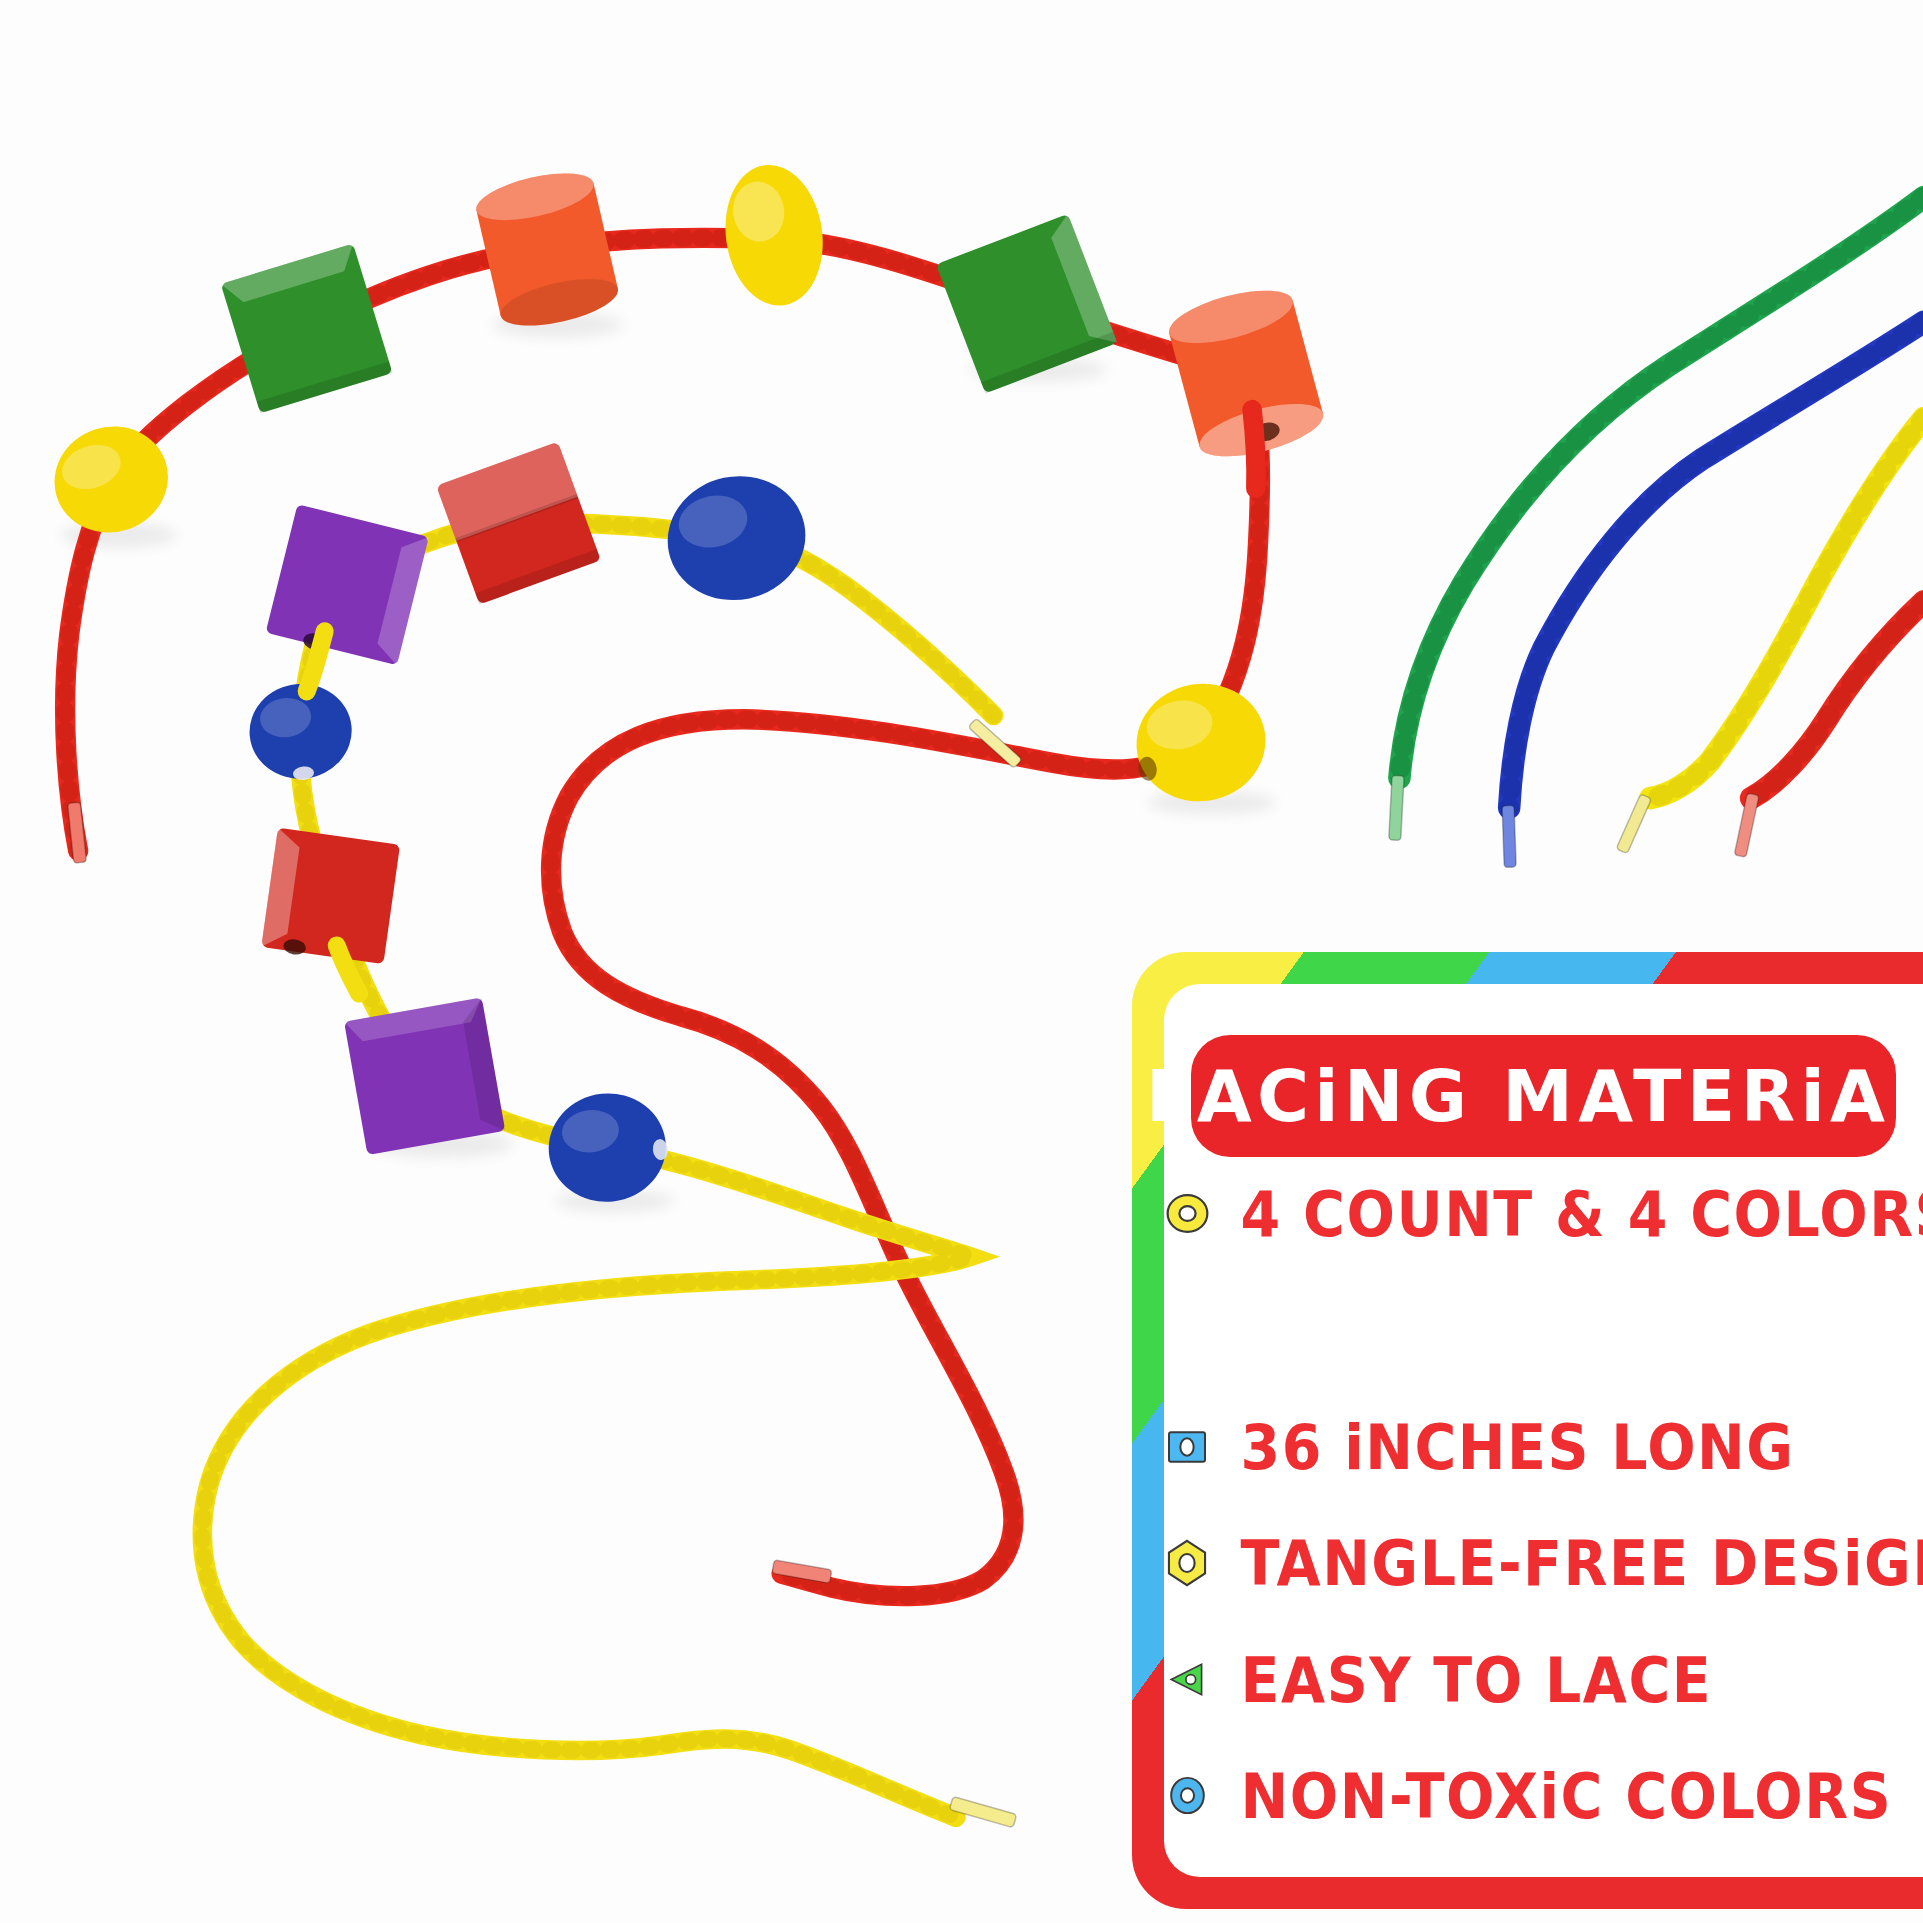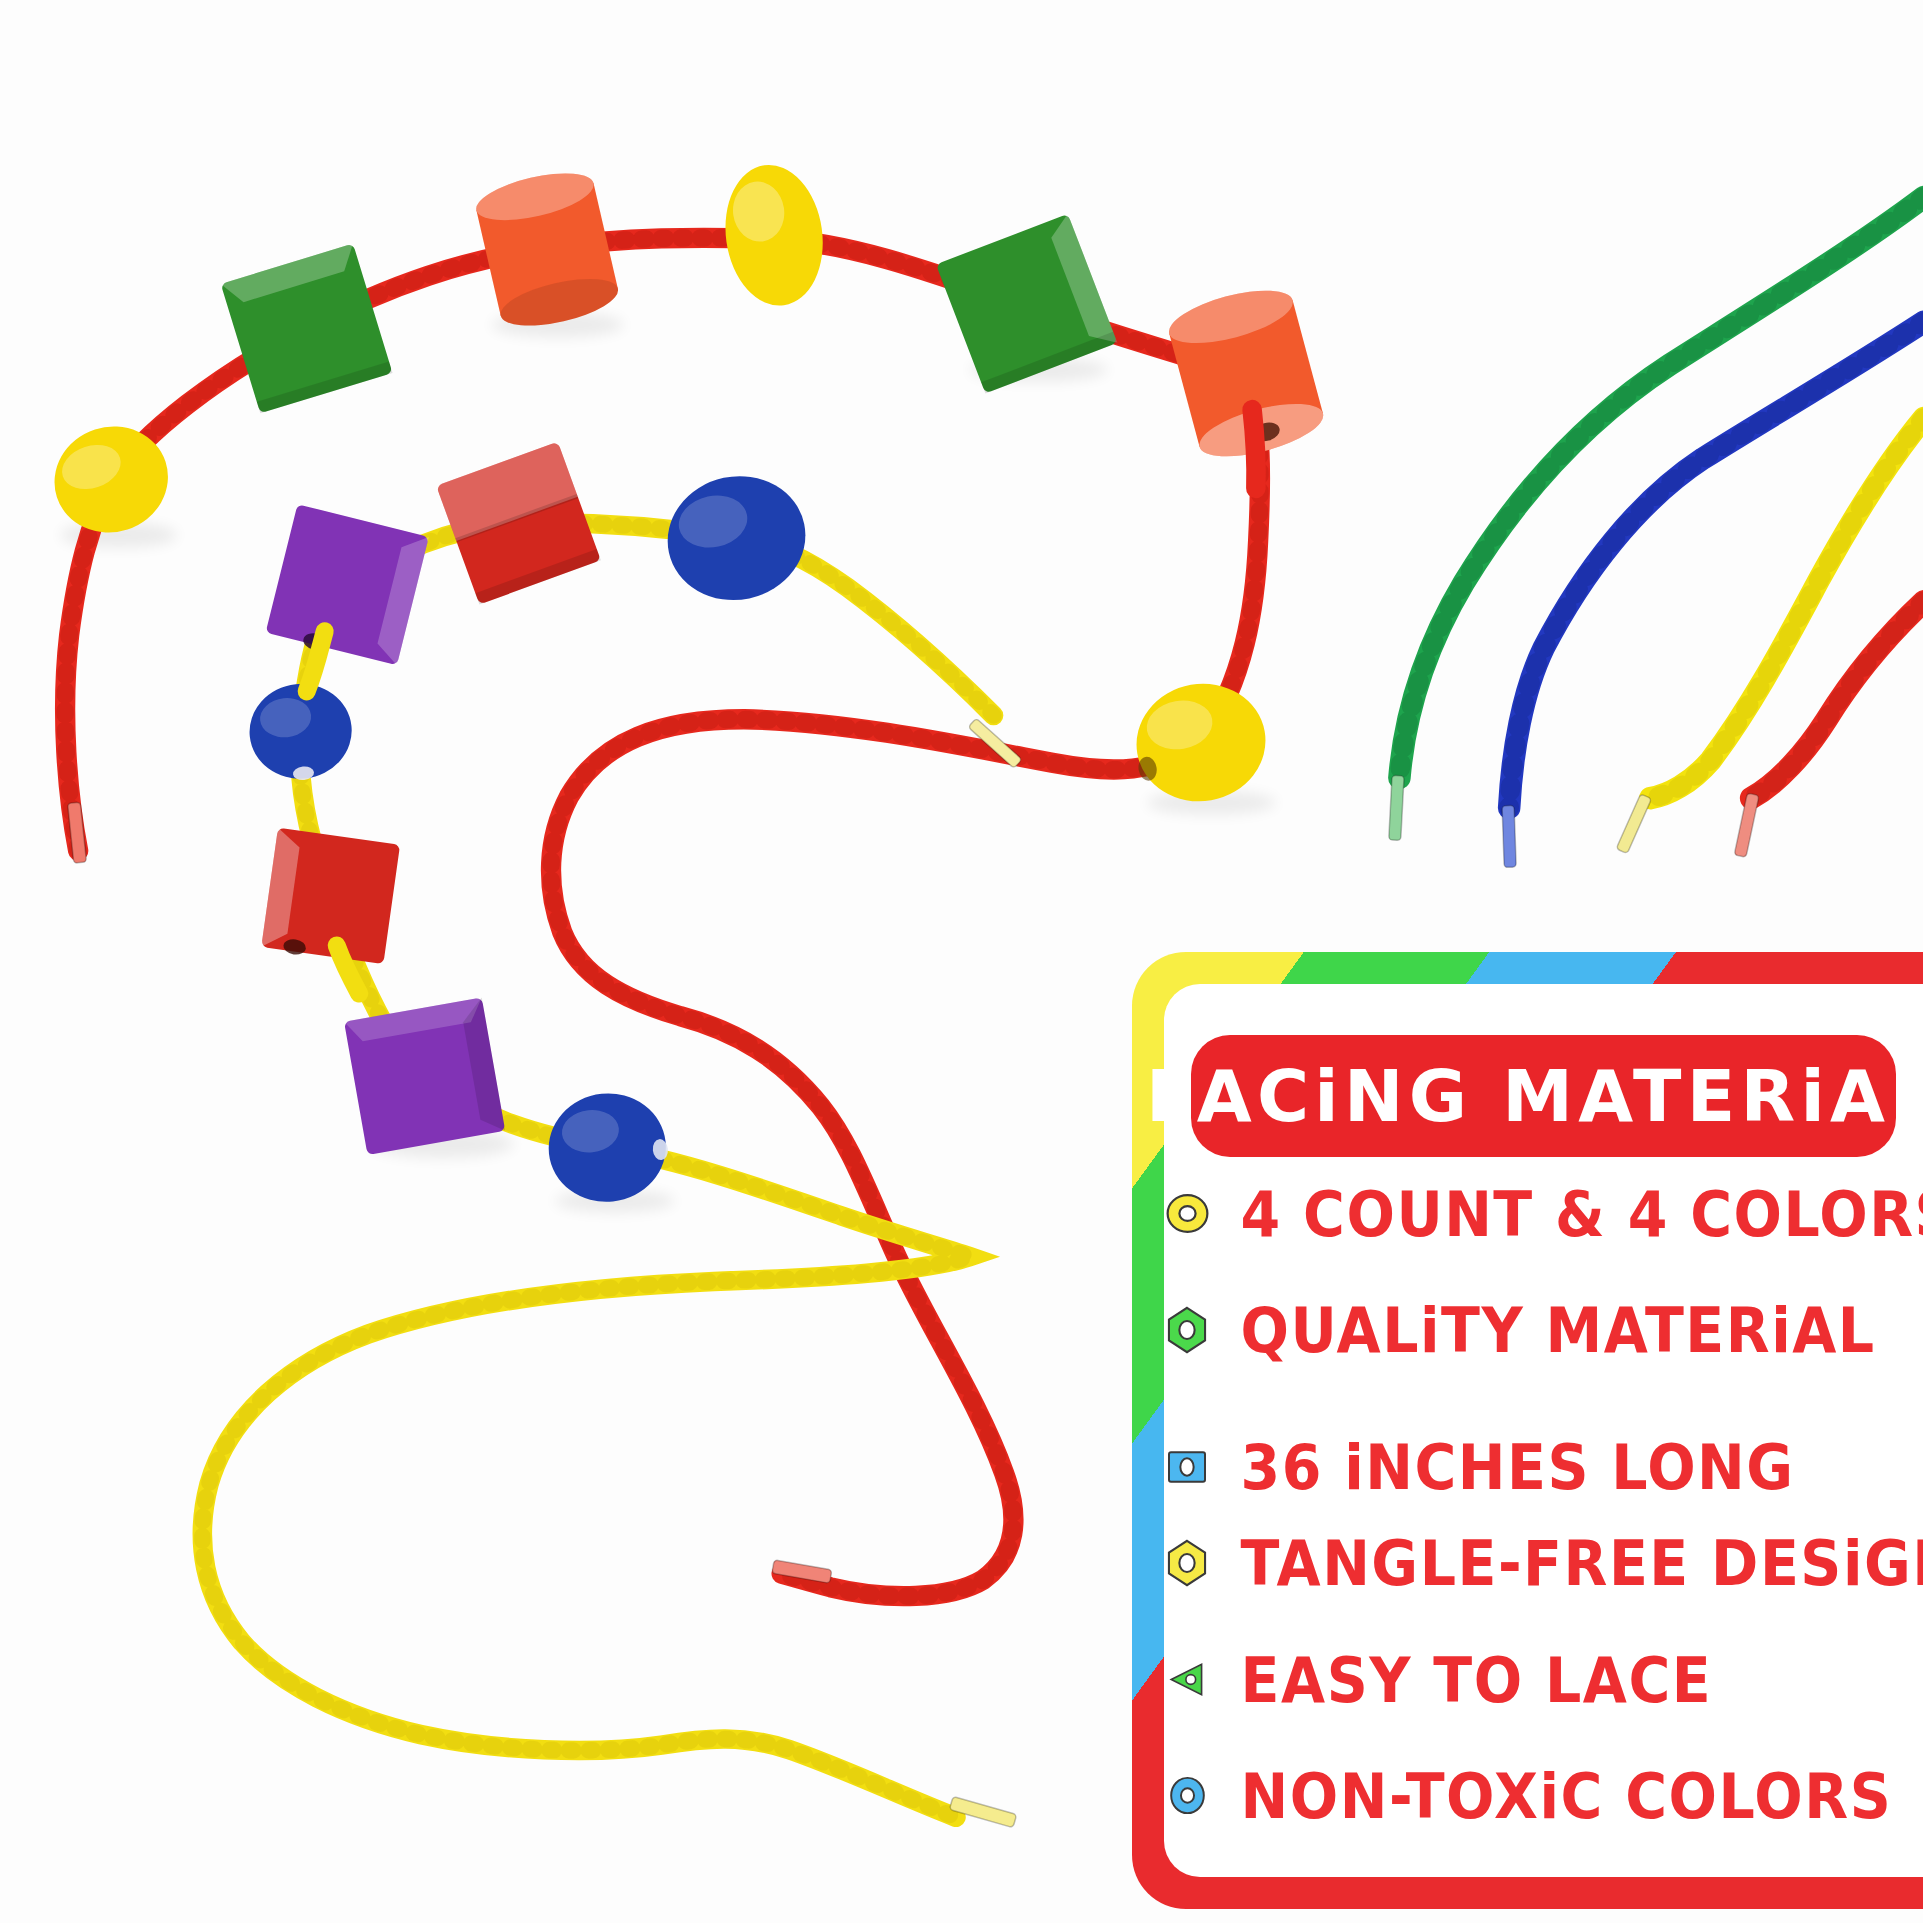--- a/index.html
+++ b/index.html
@@ -220,31 +220,22 @@
     <div class="row" style="top:224px">
       <span class="icon">
         <svg viewBox="0 0 72 72" width="53" height="53">
           <ellipse cx="36" cy="36" rx="27" ry="25" stroke="#3a3a3a" stroke-width="3" fill="#f8e93c"></ellipse>
           <ellipse cx="36" cy="36" rx="11" ry="10" fill="#ffffff" stroke="#3a3a3a" stroke-width="3"></ellipse>
         </svg>
         </span>
       <span class="lbl" style="color: rgb(238, 46, 49);">4 COUNT &amp; 4 COLORS</span>
     </div>
 
-    <div class="row" style="top:340px">
-      <span class="icon">
-        <svg viewBox="0 0 72 72" width="50" height="50">
-          <polygon points="36,4 62,21 62,51 36,68 10,51 10,21" stroke="#3a3a3a" stroke-width="3" fill="#4bd94b"></polygon>
-          <ellipse cx="36" cy="36" rx="11" ry="13" fill="#ffffff" stroke="#3a3a3a" stroke-width="3"></ellipse>
-        </svg>
-        </span>
-      <span class="lbl" style="color: rgb(238, 46, 49);">QUALiTY MATERiAL</span>
-    </div>
-
-    <div class="row" style="top:477px">
+
+    <div class="row" style="top:457px">
       <span class="icon">
         <svg viewBox="0 0 72 72" width="48" height="48">
           <rect x="9" y="14" width="54" height="44" rx="3" stroke="#3a3a3a" stroke-width="3" fill="#4cb7f0"></rect>
           <ellipse cx="36" cy="36" rx="10" ry="13" fill="#ffffff" stroke="#3a3a3a" stroke-width="3"></ellipse>
         </svg>
         </span>
       <span class="lbl" style="color: rgb(238, 46, 49);">36 iNCHES LONG</span>
     </div>
 
     <div class="row" style="top:573px">

